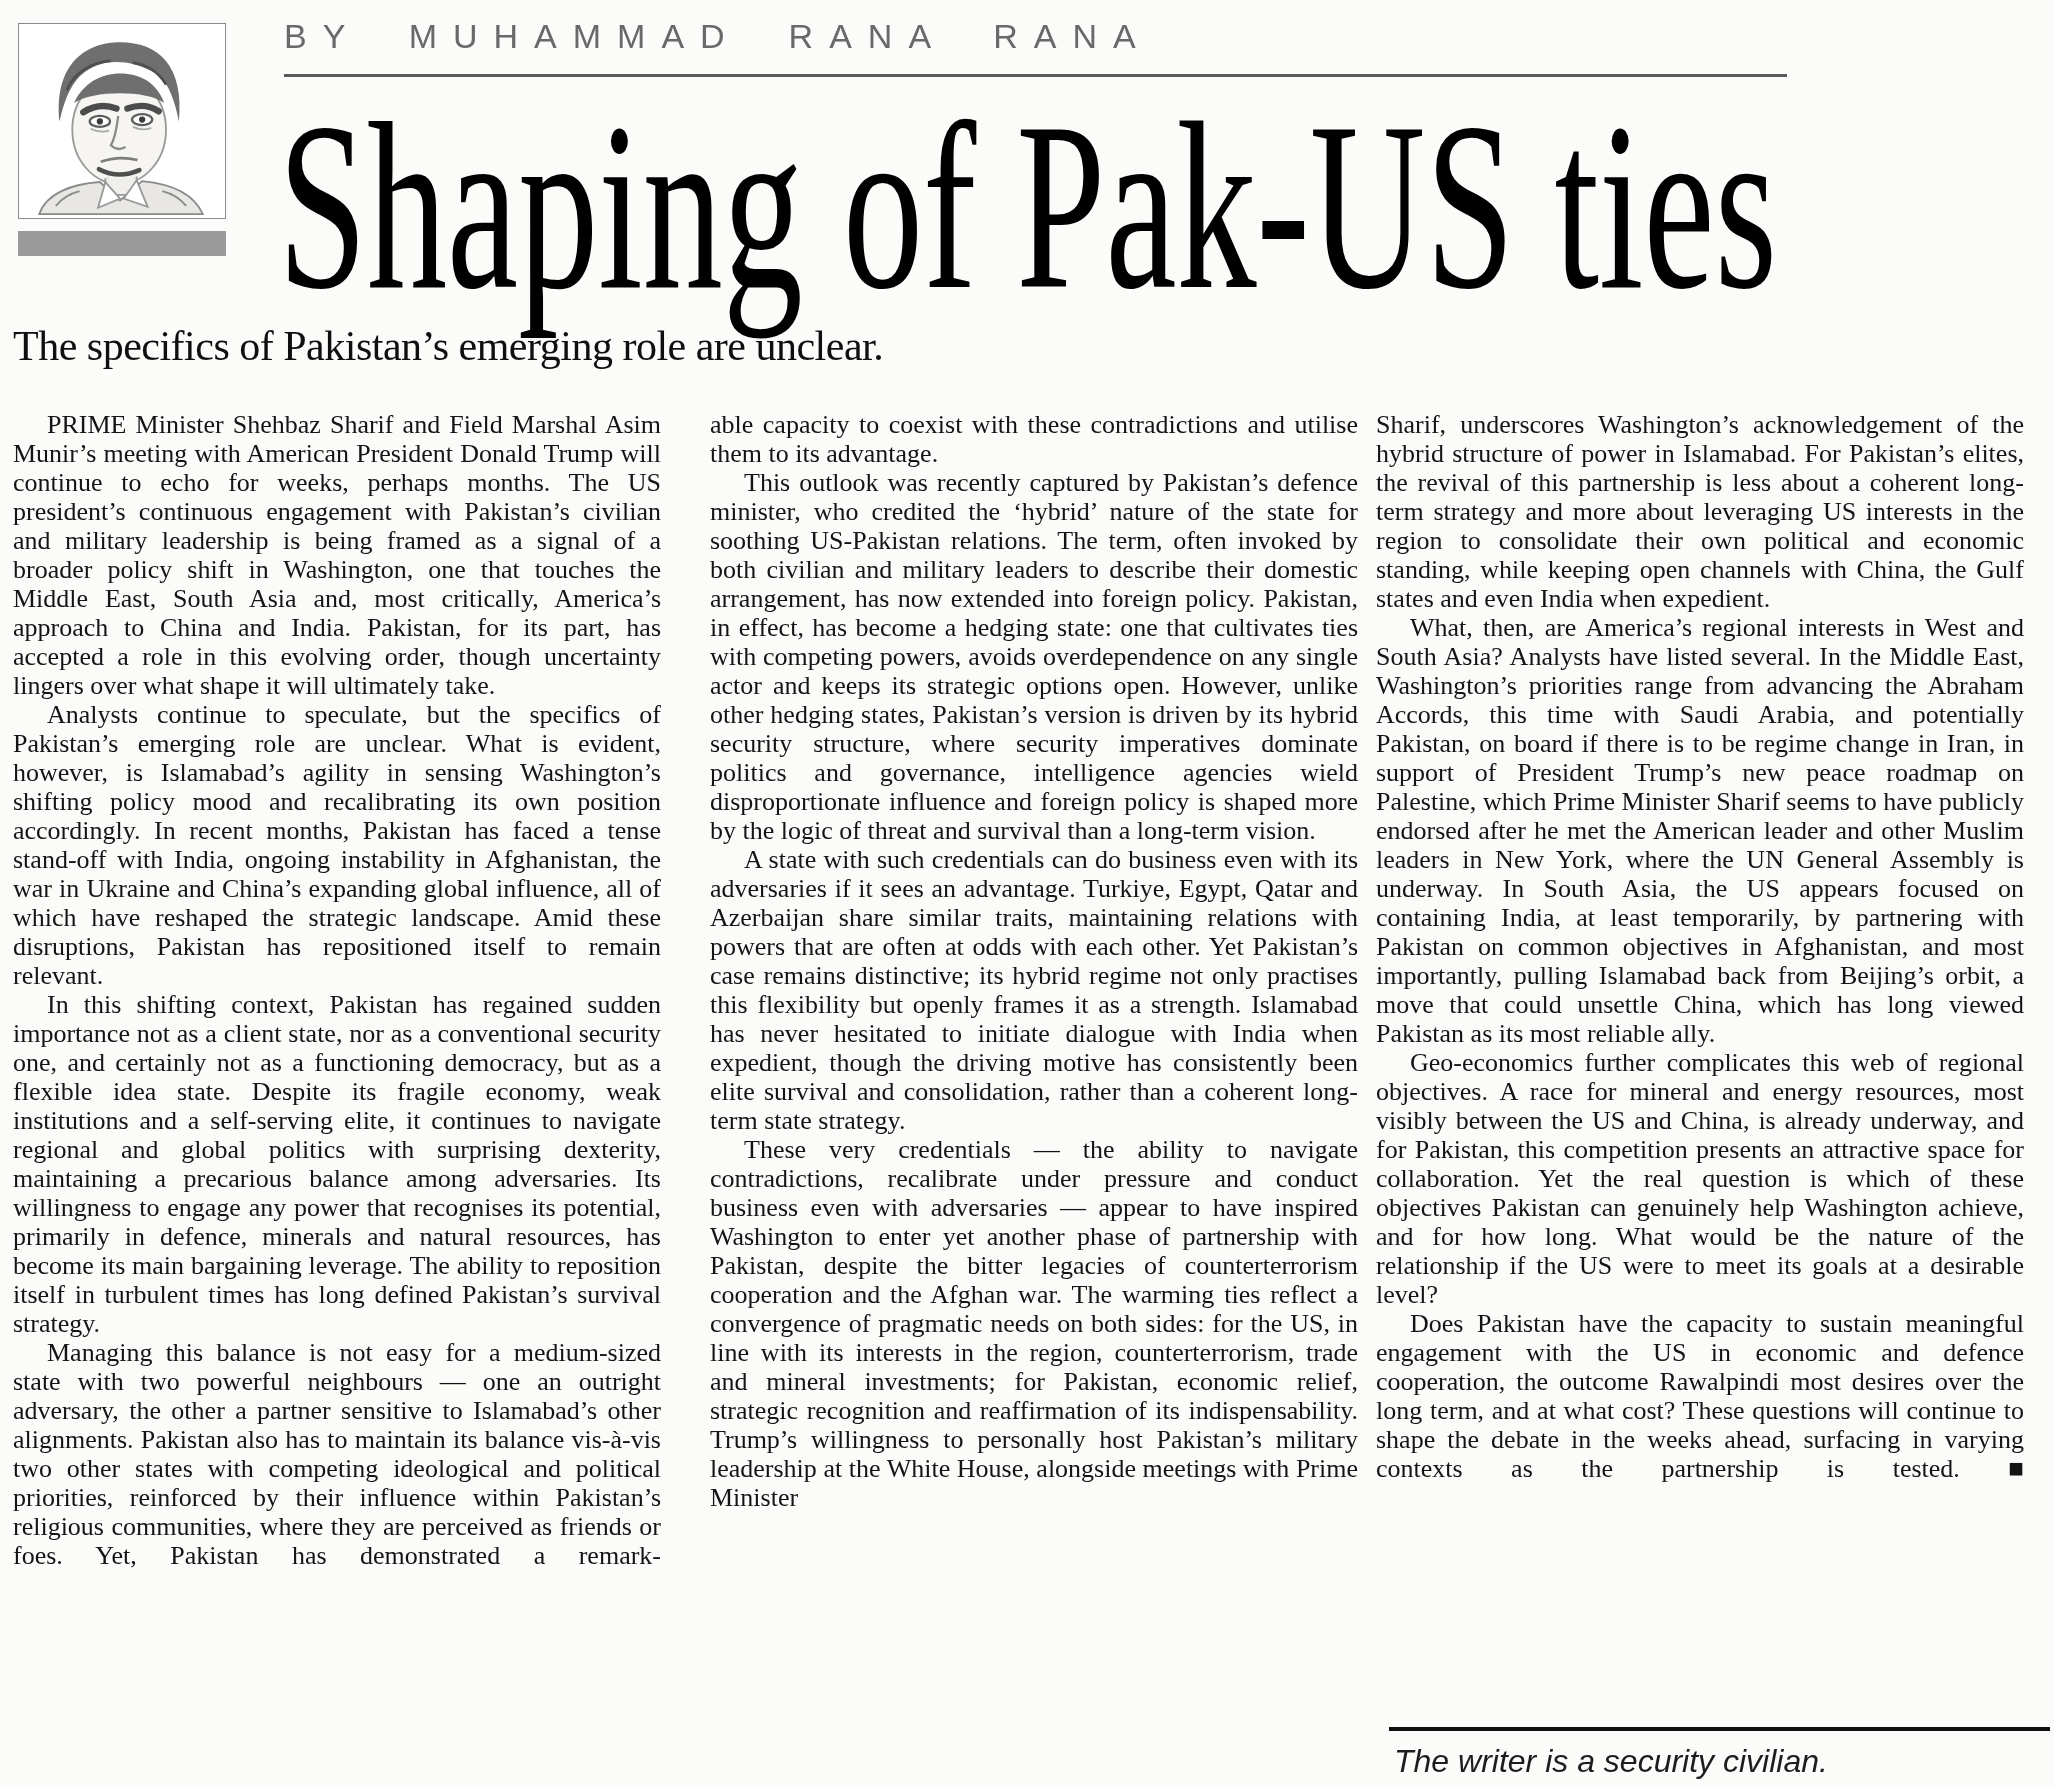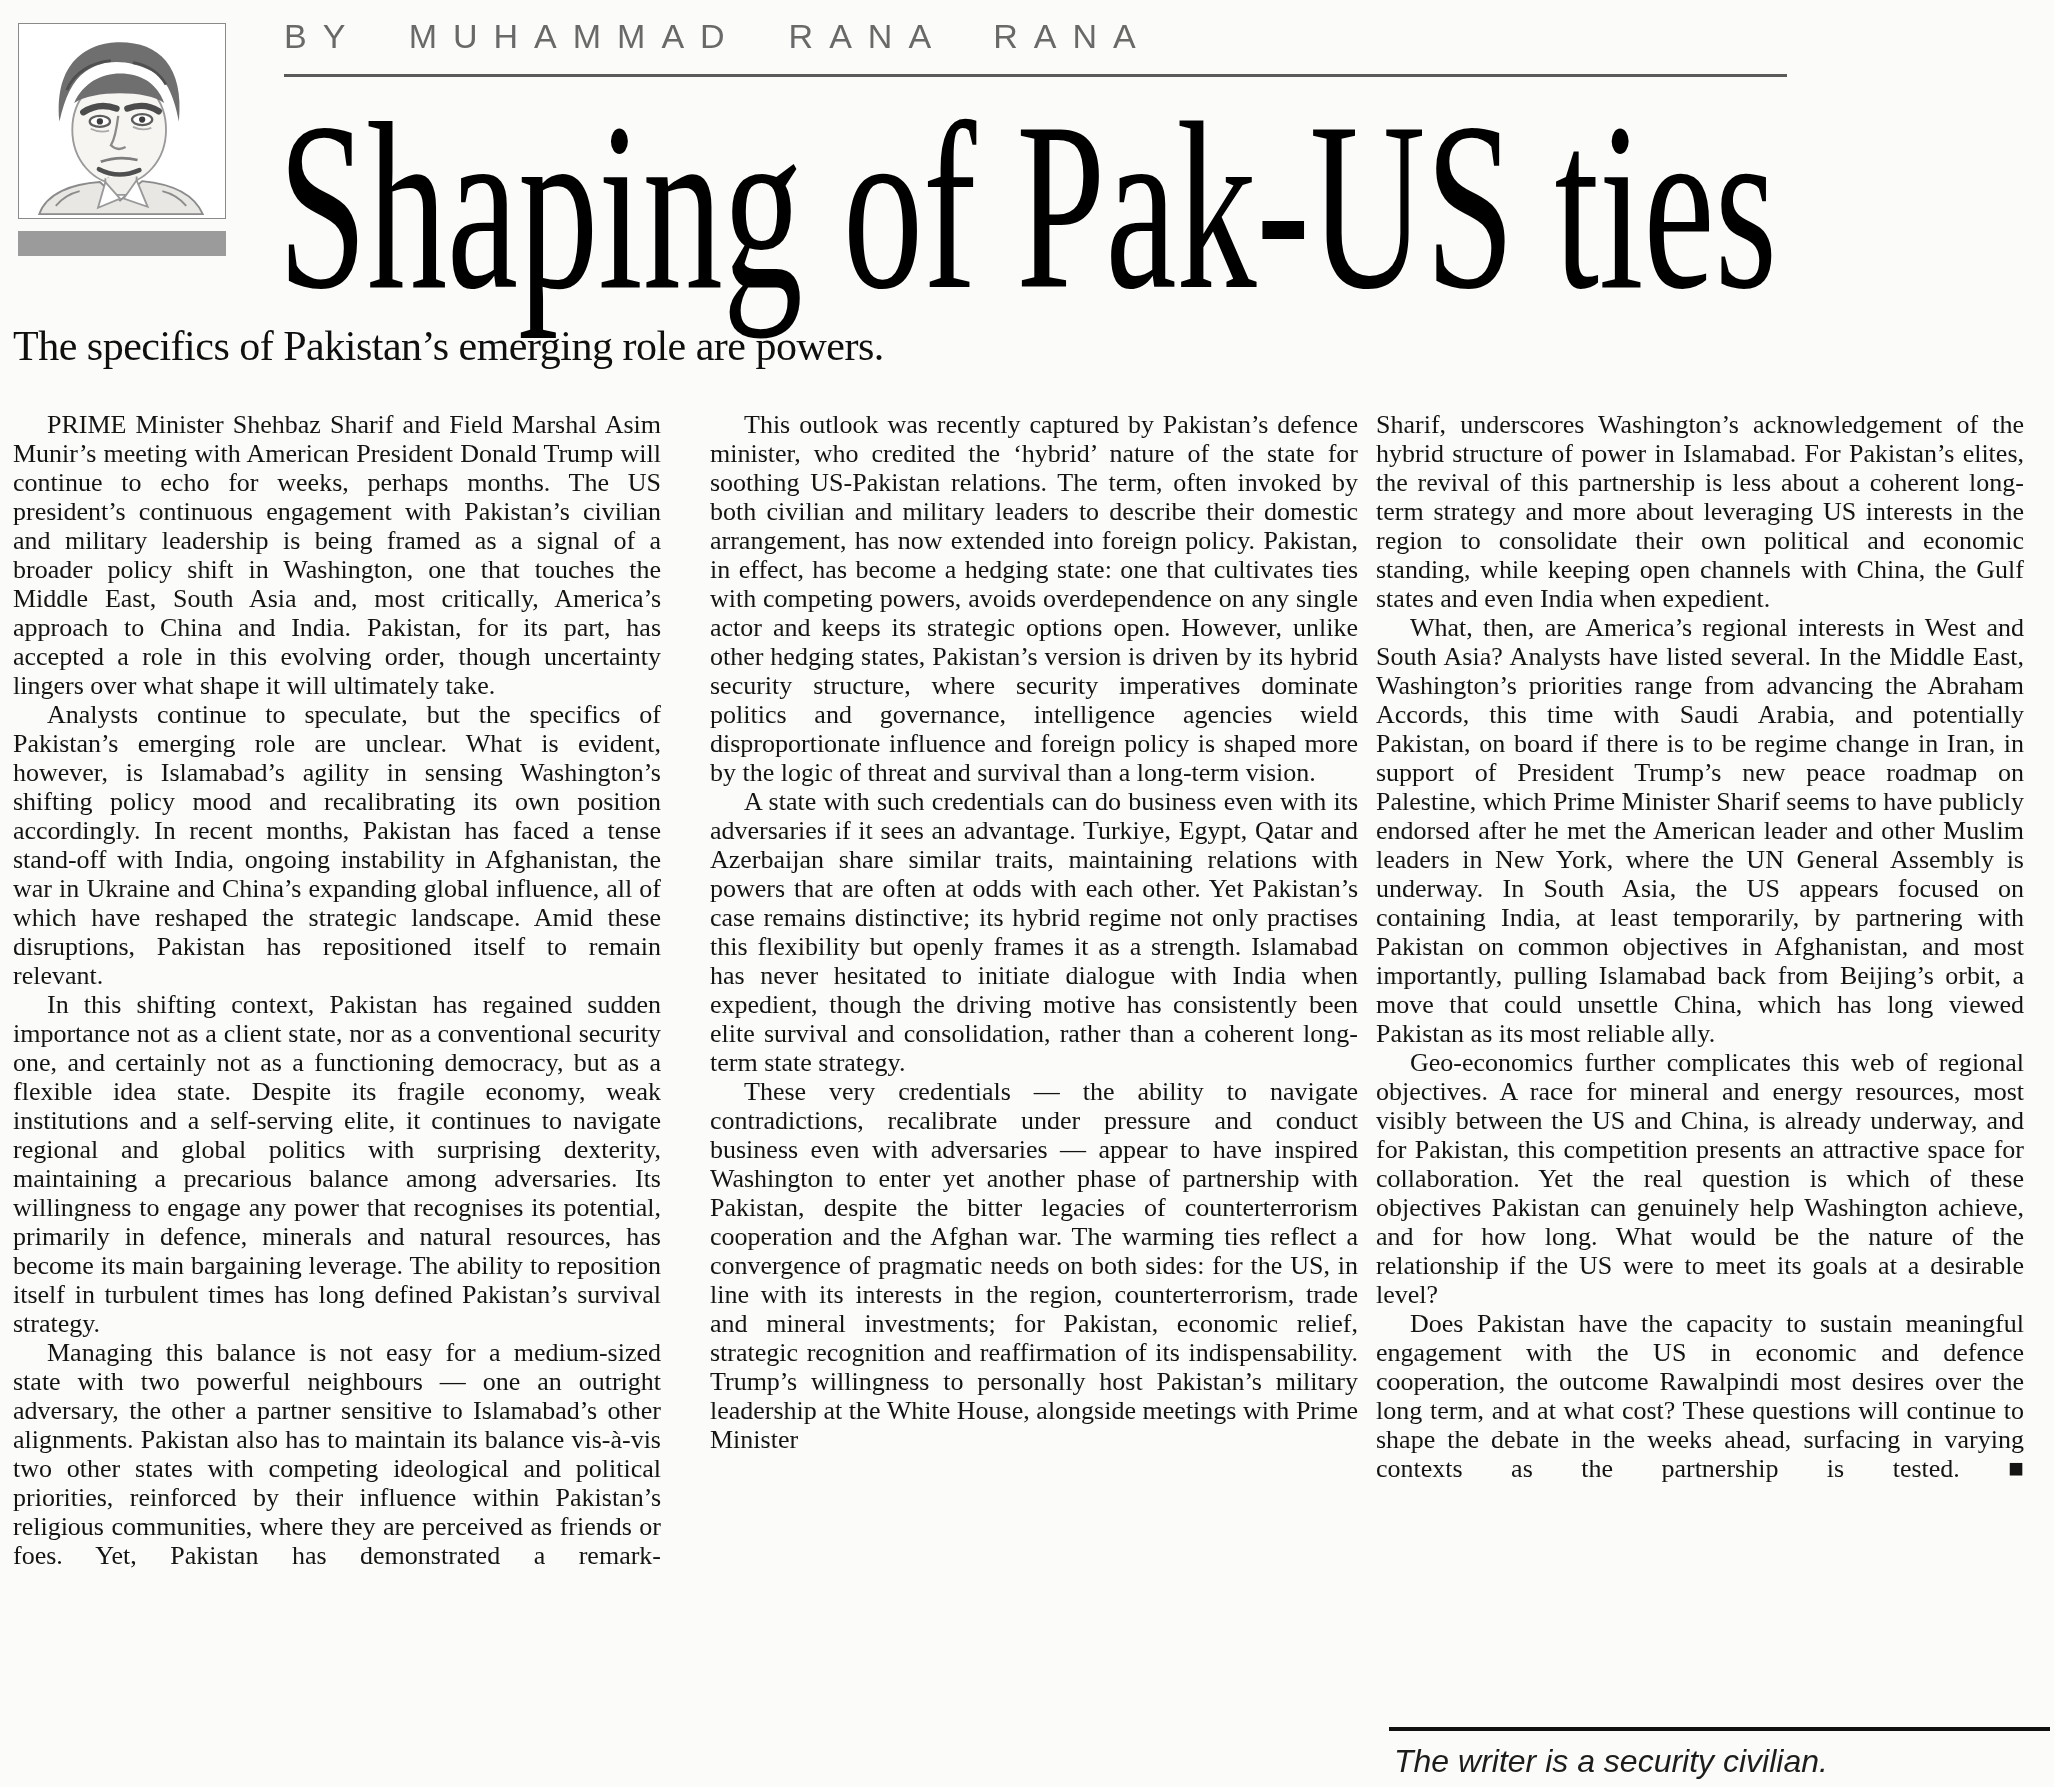--- a/index.html
+++ b/index.html
@@ -94,30 +94,31 @@
     <path d="M182 196 q-10 -12 -26 -16" stroke="#8b8b8b" stroke-width="2" fill="none"></path>
   </svg>
 </div>
 <div id="portrait-bar"></div>
 
 <div id="byline">BY MUHAMMAD RANA RANA</div>
 <div id="byline-rule"></div>
 
 <h1 id="headline" style="margin:0;">Shaping of Pak-US ties</h1>
 
-<div id="subhead">The specifics of Pakistan’s emerging role are powers.</div>
+<div id="subhead">The specifics of Pakistan’s emerging role are unclear.</div>
 
 <div id="col1" class="col">
   <p>PRIME Minister Shehbaz Sharif and Field Marshal Asim Munir’s meeting with American President Donald Trump will continue to echo for weeks, perhaps months. The US president’s continuous engagement with Pakistan’s civilian and military leadership is being framed as a signal of a broader policy shift in Washington, one that touches the Middle East, South Asia and, most critically, America’s approach to China and India. Pakistan, for its part, has accepted a role in this evolving order, though uncertainty lingers over what shape it will ultimately take.</p>
   <p>Analysts continue to speculate, but the specifics of Pakistan’s emerging role are unclear. What is evident, however, is Islamabad’s agility in sensing Washington’s shifting policy mood and recalibrating its own position accordingly. In recent months, Pakistan has faced a tense stand-off with India, ongoing instability in Afghanistan, the war in Ukraine and China’s expanding global influence, all of which have reshaped the strategic landscape. Amid these disruptions, Pakistan has repositioned itself to remain relevant.</p>
   <p>In this shifting context, Pakistan has regained sudden importance not as a client state, nor as a conventional security one, and certainly not as a functioning democracy, but as a flexible idea state. Despite its fragile economy, weak institutions and a self-serving elite, it continues to navigate regional and global politics with surprising dexterity, maintaining a precarious balance among adversaries. Its willingness to engage any power that recognises its potential, primarily in defence, minerals and natural resources, has become its main bargaining leverage. The ability to reposition itself in turbulent times has long defined Pakistan’s survival strategy.</p>
   <p class="flush-last">Managing this balance is not easy for a medium-sized state with two powerful neighbours — one an outright adversary, the other a partner sensitive to Islamabad’s other alignments. Pakistan also has to maintain its balance vis-à-vis two other states with competing ideological and political priorities, reinforced by their influence within Pakistan’s religious communities, where they are perceived as friends or foes. Yet, Pakistan has demonstrated a remark-</p>
 </div>
 
 <div id="col2" class="col">
+  <p class="cont">able capacity to coexist with these contradictions and utilise them to its advantage.</p>
   <p>This outlook was recently captured by Pakistan’s defence minister, who credited the ‘hybrid’ nature of the state for soothing US-Pakistan relations. The term, often invoked by both civilian and military leaders to describe their domestic arrangement, has now extended into foreign policy. Pakistan, in effect, has become a hedging state: one that cultivates ties with competing powers, avoids overdependence on any single actor and keeps its strategic options open. However, unlike other hedging states, Pakistan’s version is driven by its hybrid security structure, where security imperatives dominate politics and governance, intelligence agencies wield disproportionate influence and foreign policy is shaped more by the logic of threat and survival than a long-term vision.</p>
   <p>A state with such credentials can do business even with its adversaries if it sees an advantage. Turkiye, Egypt, Qatar and Azerbaijan share similar traits, maintaining relations with powers that are often at odds with each other. Yet Pakistan’s case remains distinctive; its hybrid regime not only practises this flexibility but openly frames it as a strength. Islamabad has never hesitated to initiate dialogue with India when expedient, though the driving motive has consistently been elite survival and consolidation, rather than a coherent long-term state strategy.</p>
   <p class="flush-last">These very credentials — the ability to navigate contradictions, recalibrate under pressure and conduct business even with adversaries — appear to have inspired Washington to enter yet another phase of partnership with Pakistan, despite the bitter legacies of counterterrorism cooperation and the Afghan war. The warming ties reflect a convergence of pragmatic needs on both sides: for the US, in line with its interests in the region, counterterrorism, trade and mineral investments; for Pakistan, economic relief, strategic recognition and reaffirmation of its indispensability. Trump’s willingness to personally host Pakistan’s military leadership at the White House, alongside meetings with Prime Minister</p>
 </div>
 
 <div id="col3" class="col">
   <p class="cont">Sharif, underscores Washington’s acknowledgement of the hybrid structure of power in Islamabad. For Pakistan’s elites, the revival of this partnership is less about a coherent long-term strategy and more about leveraging US interests in the region to consolidate their own political and economic standing, while keeping open channels with China, the Gulf states and even India when expedient.</p>
   <p>What, then, are America’s regional interests in West and South Asia? Analysts have listed several. In the Middle East, Washington’s priorities range from advancing the Abraham Accords, this time with Saudi Arabia, and potentially Pakistan, on board if there is to be regime change in Iran, in support of President Trump’s new peace roadmap on Palestine, which Prime Minister Sharif seems to have publicly endorsed after he met the American leader and other Muslim leaders in New York, where the UN General Assembly is underway. In South Asia, the US appears focused on containing India, at least temporarily, by partnering with Pakistan on common objectives in Afghanistan, and most importantly, pulling Islamabad back from Beijing’s orbit, a move that could unsettle China, which has long viewed Pakistan as its most reliable ally.</p>
   <p>Geo-economics further complicates this web of regional objectives. A race for mineral and energy resources, most visibly between the US and China, is already underway, and for Pakistan, this competition presents an attractive space for collaboration. Yet the real question is which of these objectives Pakistan can genuinely help Washington achieve, and for how long. What would be the nature of the relationship if the US were to meet its goals at a desirable level?</p>
   <p class="flush-last">Does Pakistan have the capacity to sustain meaningful engagement with the US in economic and defence cooperation, the outcome Rawalpindi most desires over the long term, and at what cost? These questions will continue to shape the debate in the weeks ahead, surfacing in varying contexts as the partnership is tested. ■</p>

